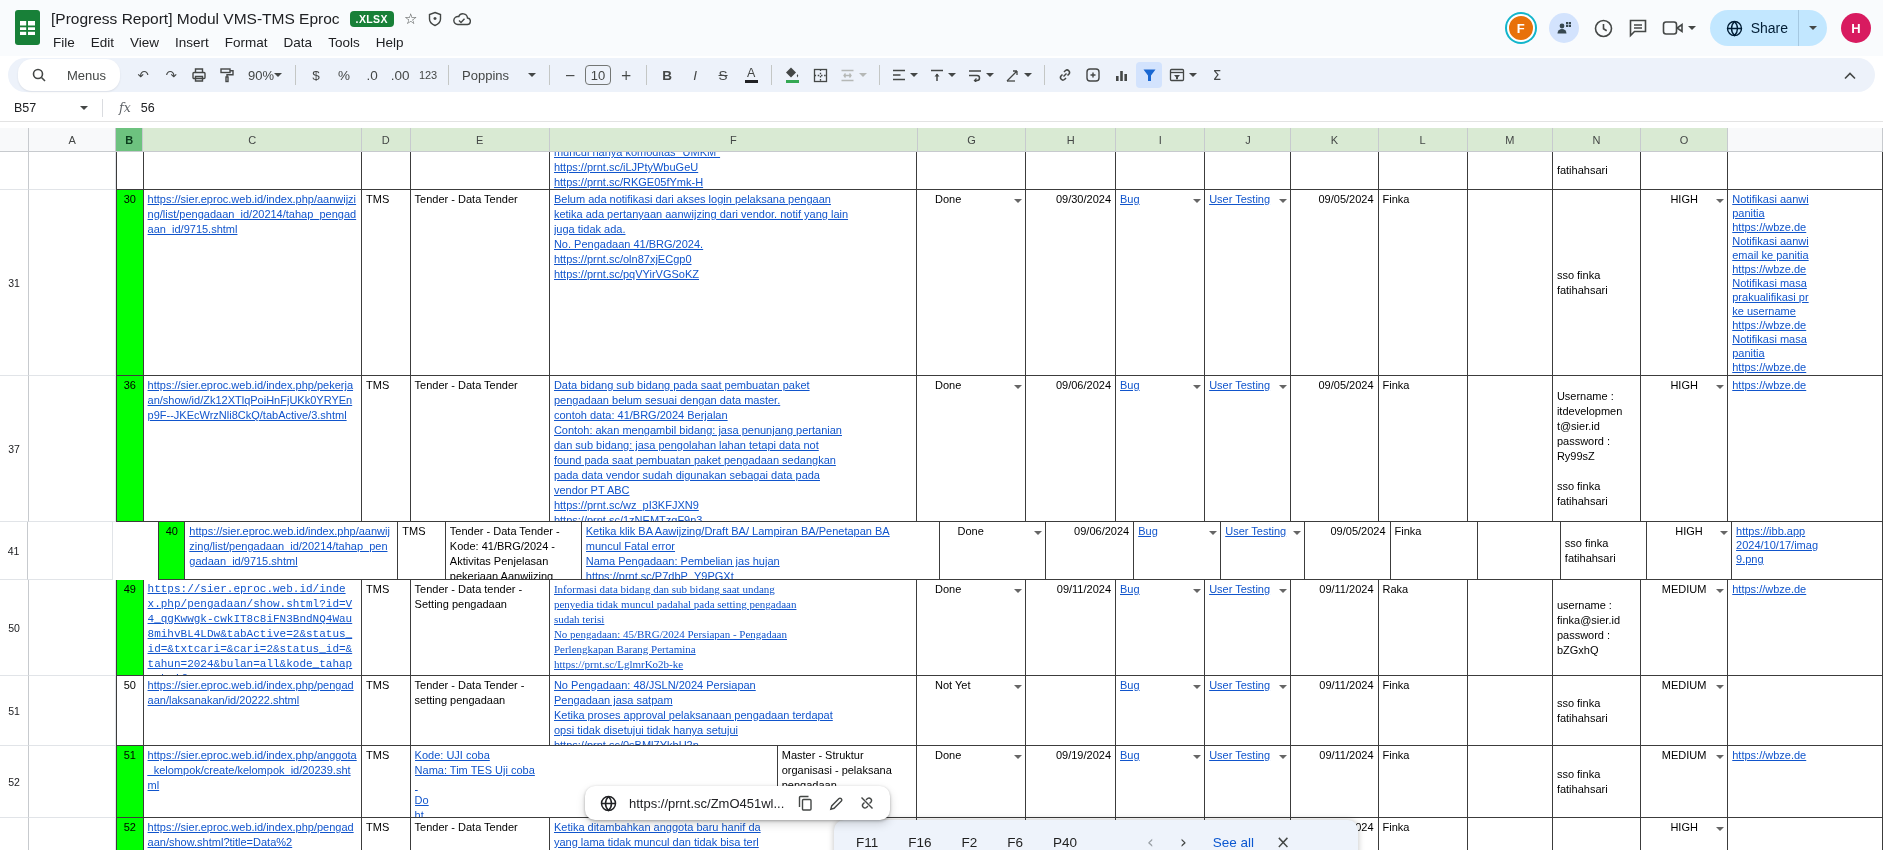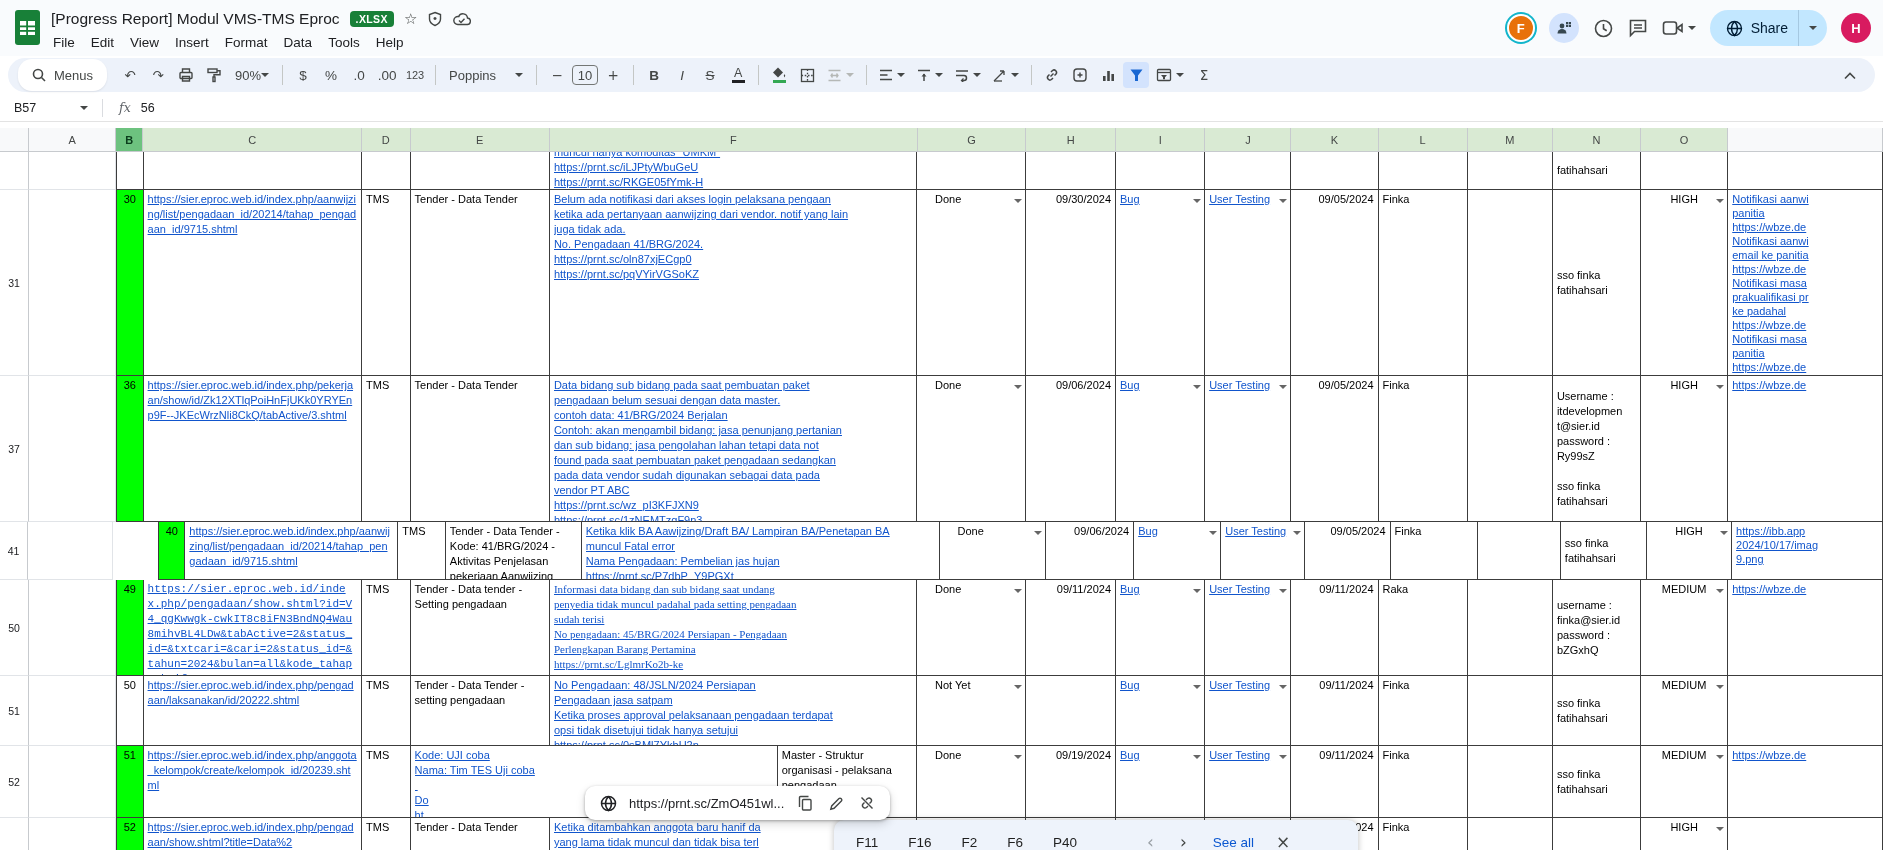--- a/index.html
+++ b/index.html
@@ -27,21 +27,21 @@
   .circ-btn{width:30px;height:30px;border-radius:50%;background:#d3e3fd;display:flex;align-items:center;justify-content:center}
   .share{display:flex;align-items:center;background:#c2e7ff;border-radius:18px;height:36px;overflow:hidden}
   .share .main{display:flex;align-items:center;gap:8px;padding:0 10px 0 16px;color:#001d35;font-size:14px;font-weight:500}
   .share .caretpart{padding:0 10px;border-left:1px solid rgba(0,29,53,.15);height:100%;display:flex;align-items:center}
   .dd-tri{width:0;height:0;border:4px solid transparent;border-top-color:#444746;margin-top:4px}
 
   
   .toolbarwrap{height:38px;padding:2px 8px 0;background:#fff}
   .toolbar{height:34px;background:#edf2fa;border-radius:17px;display:flex;align-items:center;
     padding:0 10px;gap:2px;color:#444746;position:relative}
-  .menus-pill{background:#fff;border-radius:14px;height:26px;display:flex;align-items:center;gap:8px;
+  .menus-pill{background:#fff;border-radius:14px;height:26px;display:flex;align-items:center;gap:21px;
     padding:16px 14px;margin-right:8px;box-shadow:0 1px 2px rgba(0,0,0,.08);font-size:13px;color:#444746}
   .tbtn{min-width:26px;height:26px;border-radius:4px;display:flex;align-items:center;justify-content:center;
     font-size:13.5px;cursor:pointer;position:relative;padding:0 3px}
   .tbtn.wide{padding:0 5px;gap:4px}
   .tsel{display:flex;align-items:center;padding:0 6px;height:26px;border-radius:4px;font-size:13px;cursor:pointer}
   .tdiv{width:1px;height:20px;background:#c4c7c5;margin:0 5px}
   .sizebox{width:26px;height:20px;border:1px solid #747775;border-radius:4px;font-size:13px;
     display:flex;align-items:center;justify-content:center;background:transparent}
   .bold{font-weight:700}.ital{font-style:italic}.strk{text-decoration:line-through}
   .a-ul{display:flex;flex-direction:column;align-items:center;line-height:12px}
@@ -428,21 +428,21 @@
         <div class="cell dk co" style="width: 90px;"><span>HIGH</span><i class="dd"></i></div>
         <div class="cell dk cp" style="width: 160px;">
           <div class="ln lk">Notifikasi aanwi</div>
           <div class="ln lk">panitia</div>
           <div class="ln lk">https://wbze.de</div>
           <div class="ln lk">Notifikasi aanwi</div>
           <div class="ln lk">email ke panitia</div>
           <div class="ln lk">https://wbze.de</div>
           <div class="ln lk">Notifikasi masa</div>
           <div class="ln lk">prakualifikasi pr</div>
-          <div class="ln lk">ke padahal</div>
+          <div class="ln lk">ke username</div>
           <div class="ln lk">https://wbze.de</div>
           <div class="ln lk">Notifikasi masa</div>
           <div class="ln lk">panitia</div>
           <div class="ln lk">https://wbze.de</div>
         </div>
       </div>
       <div class="grow" style="height: 146px;">
         <div class="gut" style="width: 30px;">37</div>
         <div class="cell " style="width: 90px;"></div>
         <div class="cell dk bleft bnum green" style="width: 28px;">36</div>

